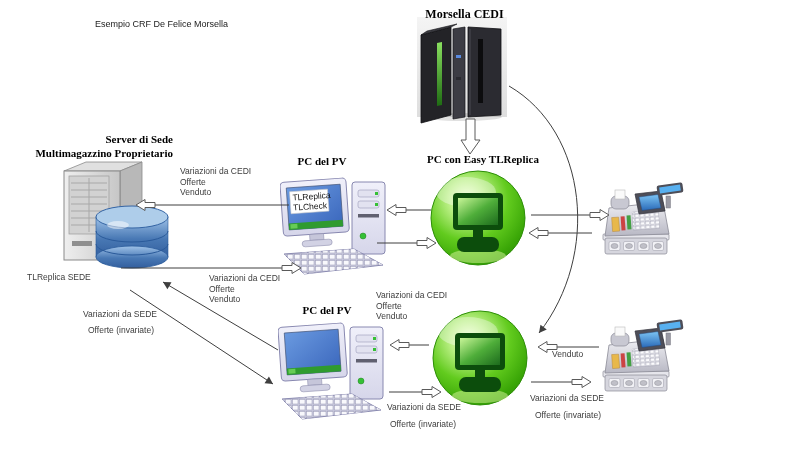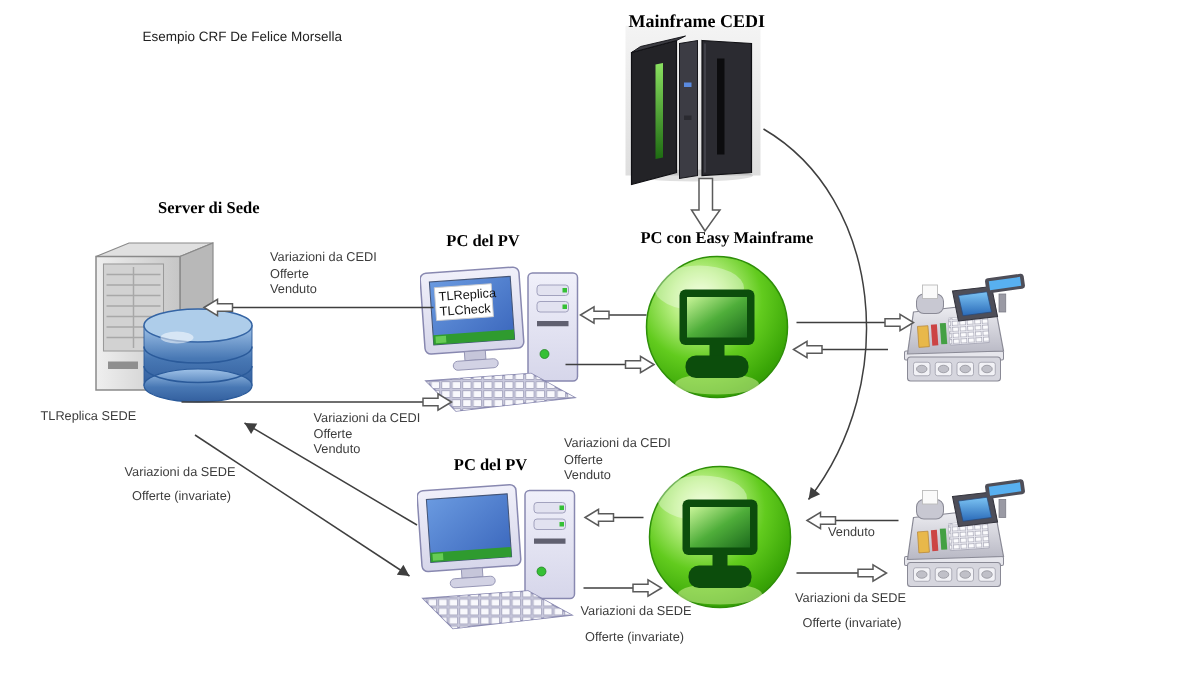--- a/index.html
+++ b/index.html
@@ -261,29 +261,30 @@
     <polygon points="44,19 63,16.5 66,30 47,32.5" fill="url(#gBlueScr)" stroke="#2a4a7a" stroke-width="0.5"></polygon>
     <rect x="71" y="18" width="4.5" height="12" fill="#9a9aa4" stroke="#7a7a84" stroke-width="0.5"></rect>
     <g transform="rotate(-8 75 11)">
       <rect x="62" y="6" width="26" height="10" rx="2" fill="#4e4e58"></rect>
       <rect x="64.5" y="8" width="21" height="6" fill="#58b0f0"></rect>
     </g>
   </svg>
 
   <div class="abs txt" style="left:57px;top:19px;font-size:9px;color:#222;padding-left:38px;">Esempio CRF De Felice Morsella</div>
 
-  <div class="abs txt title" style="left:416px;top:7px;width:97px;text-align:center;font-size:12px;">Mainframe CEDI</div>
+  <div class="abs txt title" style="left:416px;top:7px;width:97px;text-align:center;font-size:12px;">Morsella CEDI</div>
 
   <div class="abs txt title" style="left:8px;top:132px;width:165px;text-align:right;font-size:11px;">
     <div>Server di Sede</div>
+    <div>Multimagazzino Proprietario</div>
   </div>
 
   <div class="abs txt title" style="left:272px;top:154px;width:100px;text-align:center;font-size:11px;">PC del PV</div>
 
-  <div class="abs txt title nowrap" style="left:427px;top:152px;font-size:11px;">PC con Easy Mainframe</div>
+  <div class="abs txt title nowrap" style="left:427px;top:152px;font-size:11px;">PC con Easy TLReplica</div>
 
   <div class="abs txt title" style="left:277px;top:303px;width:100px;text-align:center;font-size:11px;">PC del PV</div>
 
   <div class="abs txt lbl" style="left:180px;top:166px;">
     <div>Variazioni da CEDI</div>
     <div>Offerte</div>
     <div>Venduto</div>
   </div>
 
   <div class="abs txt lbl" style="left:27px;top:272px;">TLReplica SEDE</div>

